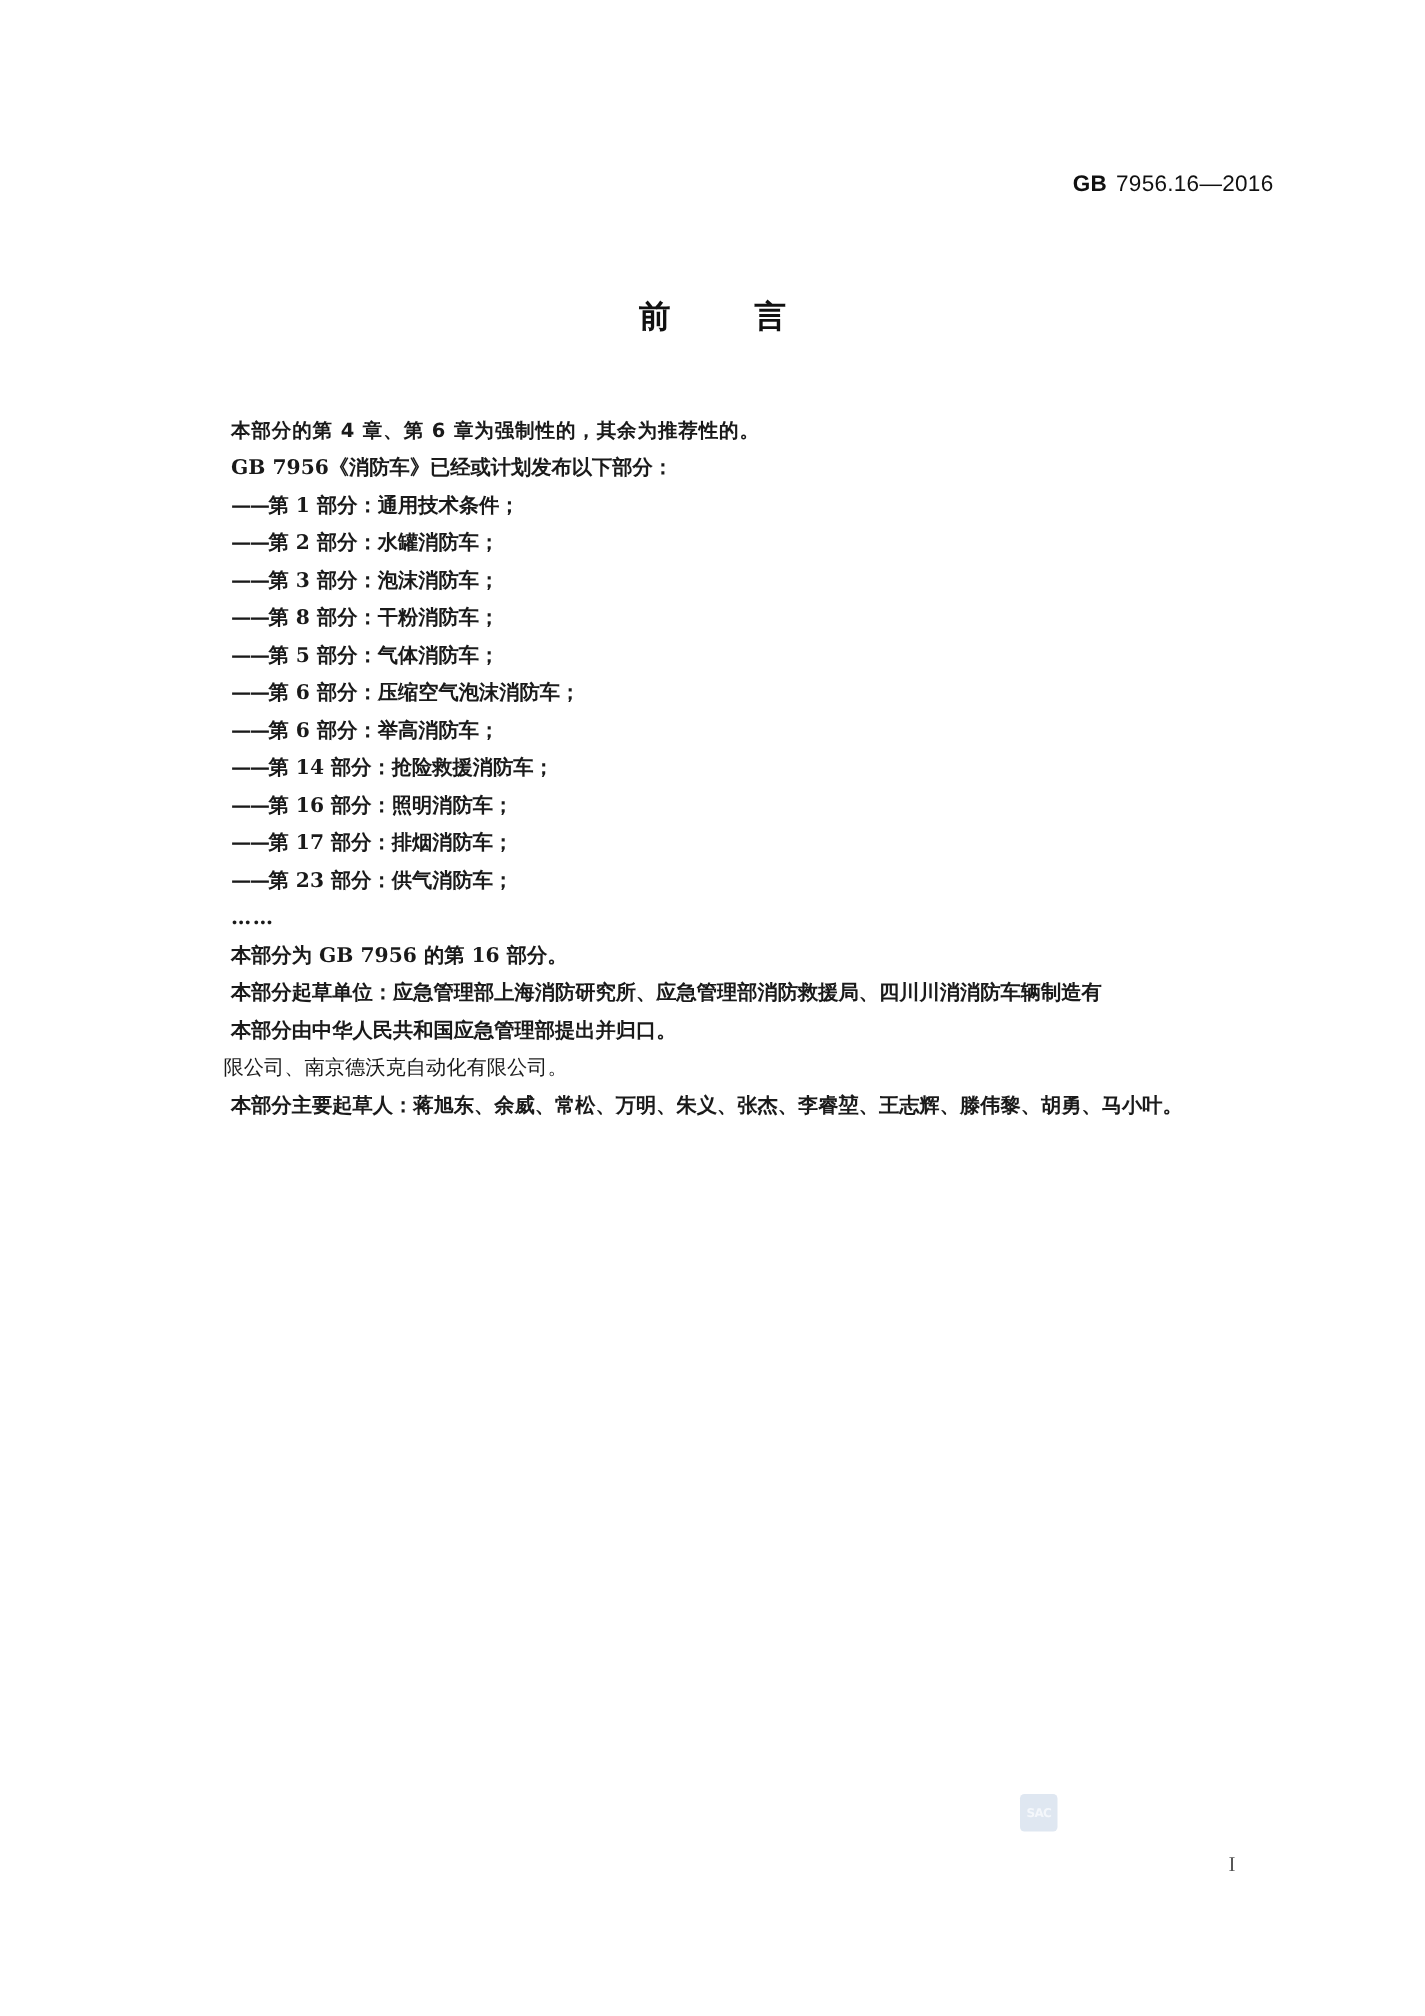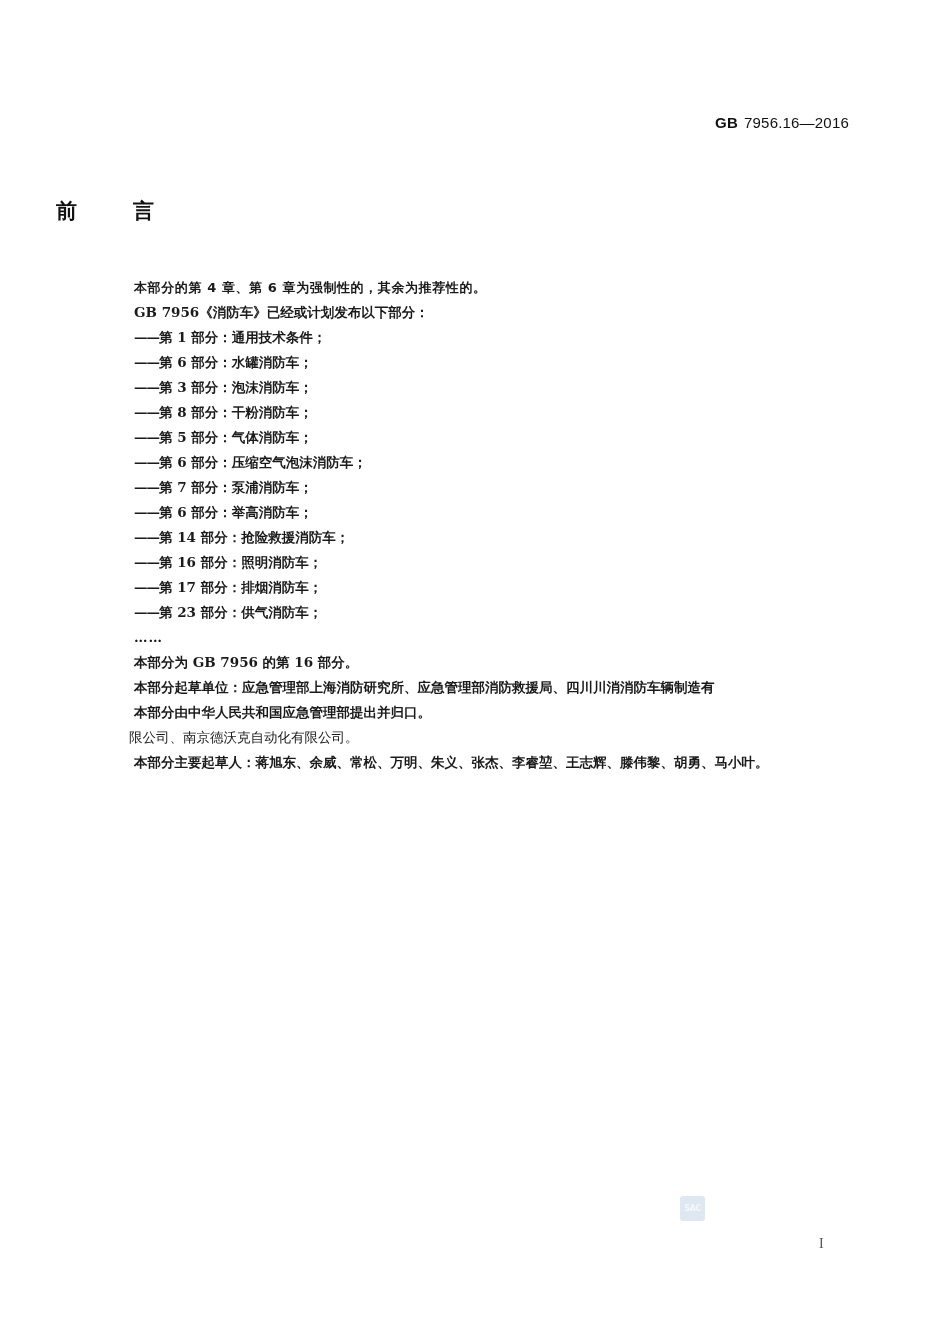--- a/index.html
+++ b/index.html
@@ -8,26 +8,26 @@
       font-family: "DejaVu Serif", "Liberation Serif", serif;
       color: #1a1a1a;
     }
     .std-number {
       position: absolute; top: 114px; right: 101px;
       font-family: "Liberation Sans", "DejaVu Sans", sans-serif;
       font-size: 15px; letter-spacing: 0.2px; color: #111;
     }
     .std-number .gb { font-family: Liberation Sans, sans-serif; font-weight: bold; margin-right: 6px; }
     .title {
-      position: absolute; top: 197px; left: 0; width: 950px; 
+      position: absolute; top: 197px; left: 0; width: 950px; text-align: center;
       font-family: "DejaVu Sans", sans-serif; font-weight: bold; font-size: 21px;
       letter-spacing: 56px; text-indent: 56px; color: #111;
     }
     .content {
-      position: absolute; top: 275px; left: 134px; width: 710px;
+      position: absolute; top: 275px; left: 154px; width: 710px;
       font-size: 13.5px; line-height: 25px;
     }
     .line { white-space: nowrap; height: 25px; font-weight: bold; }
     .bold-line { font-family: "DejaVu Sans", sans-serif; font-weight: bold; font-size: 13px; letter-spacing: 0.6px; }
     .dash { letter-spacing: -1px; }
     .para-cont { margin-left: -5px; white-space: nowrap; height: 25px; }
     .ellipsis { letter-spacing: 1px; font-weight: bold; }
     .watermark {
       position: absolute; left: 680px; top: 1196px; width: 25px; height: 25px;
       background: #dfe7f1; border-radius: 3px; color: #f4f7fb;
@@ -47,26 +47,25 @@
 </div>
 
 <div class="title">前言</div>
 
 <div class="content">
   <div class="line bold-line">本部分的第 4 章、第 6 章为强制性的，其余为推荐性的。</div>
   <div class="line">GB 7956《消防车》已经或计划发布以下部分：</div>
 
   <div>
     <div class="line"><span class="dash">——</span><span>第 1 部分：通用技术条件；</span></div>
-    <div class="line"><span class="dash">——</span><span>第 6 部分：水罐消防车；</span></div>
+    <div class="line"><span class="dash">——</span><span>第 2 部分：水罐消防车；</span></div>
     <div class="line"><span class="dash">——</span><span>第 3 部分：泡沫消防车；</span></div>
     <div class="line"><span class="dash">——</span><span>第 8 部分：干粉消防车；</span></div>
     <div class="line"><span class="dash">——</span><span>第 5 部分：气体消防车；</span></div>
     <div class="line"><span class="dash">——</span><span>第 6 部分：压缩空气泡沫消防车；</span></div>
-    <div class="line"><span class="dash">——</span><span>第 7 部分：泵浦消防车；</span></div>
     <div class="line"><span class="dash">——</span><span>第 6 部分：举高消防车；</span></div>
     <div class="line"><span class="dash">——</span><span>第 14 部分：抢险救援消防车；</span></div>
     <div class="line"><span class="dash">——</span><span>第 16 部分：照明消防车；</span></div>
     <div class="line"><span class="dash">——</span><span>第 17 部分：排烟消防车；</span></div>
     <div class="line"><span class="dash">——</span><span>第 23 部分：供气消防车；</span></div>
   </div>
 
   <div class="line ellipsis">……</div>
 
   <div class="line">本部分为 GB 7956 的第 16 部分。</div>

